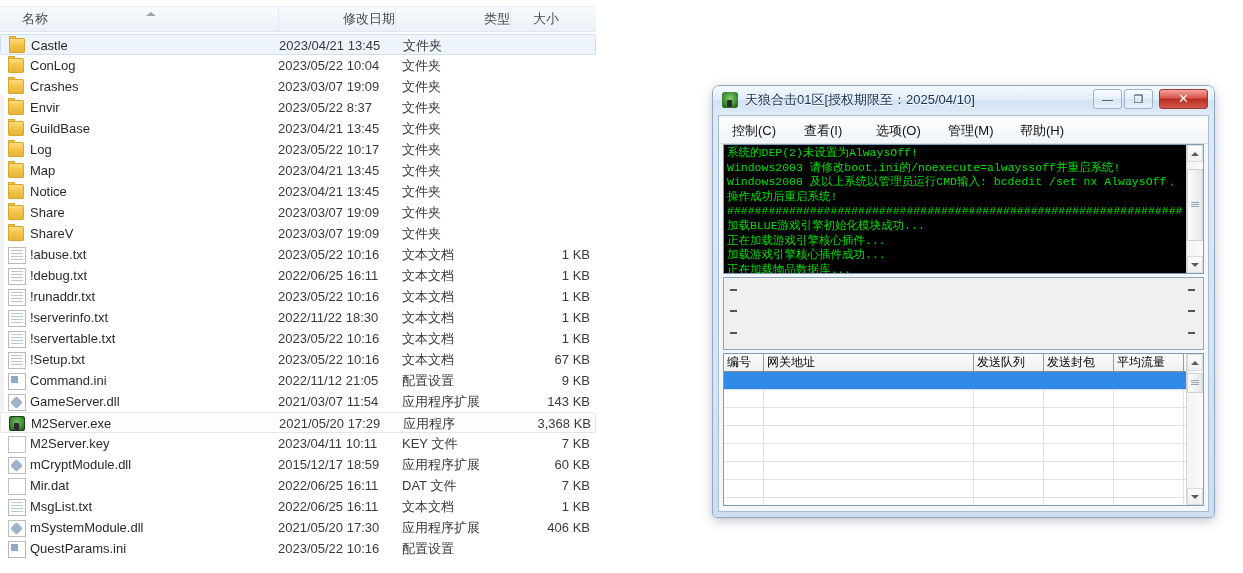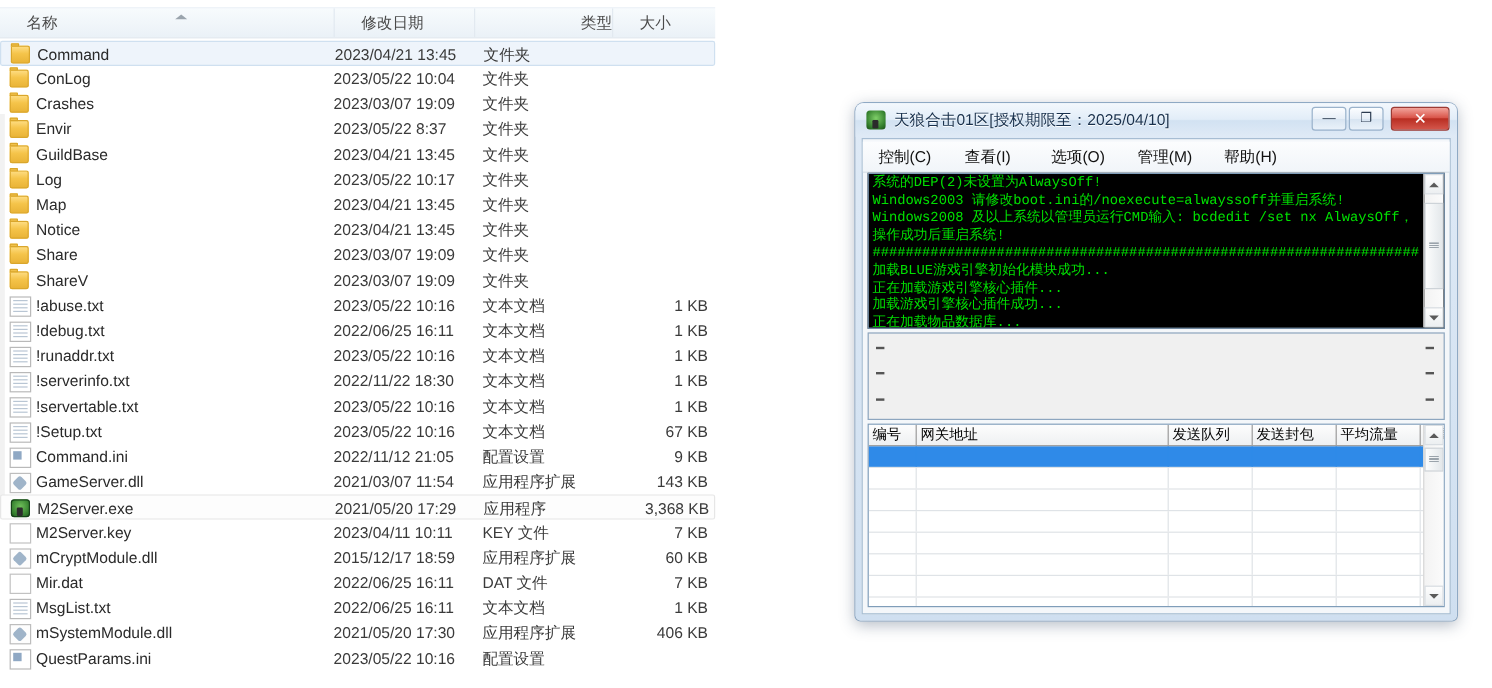--- a/index.html
+++ b/index.html
@@ -22,21 +22,21 @@
 
   #col-head{
     position:absolute;left:0;top:6px;width:596px;height:24px;
     background:linear-gradient(to bottom,#f7fbfd 0%,#f1f6fa 50%,#eaf1f7 100%);
     border-bottom:1px solid #dfe7ee;border-top:1px solid #eaf1f7;
     font-size:13px;color:#4a4a4a;
   }
   #col-head .ch{position:absolute;top:0;height:24px;line-height:24px;padding-left:22px;box-sizing:border-box;}
   #col-head .ch + .ch{border-left:1px solid #e2e9f0;}
   .ch-name{left:0;width:278px;}
-  .ch-date{left:278px;width:117px;}
+  .ch-date{left:278px;width:117px;text-align:right;}
   .ch-type{left:395px;width:115px;text-align:right;}
   .ch-size{left:510px;width:86px;}
   #sort-arrow{position:absolute;left:146px;top:5px;width:0;height:0;
     border-left:5px solid transparent;border-right:5px solid transparent;
     border-bottom:4px solid #9aa4ad;}
 
   #file-list{position:absolute;left:0;top:34px;width:596px;}
   .row{position:relative;height:21px;line-height:21px;font-size:13px;color:#2a2a2a;white-space:nowrap;}
   .row.selected{background:#eef4fb;border:1px solid #cfe0f0;border-radius:2px;box-sizing:border-box;}
   .row.hovered{background:#fdfdfd;border:1px solid #e6e6e6;border-radius:2px;box-sizing:border-box;}
@@ -161,21 +161,21 @@
     <div class="ch ch-name">名称</div>
     <div class="ch ch-date">修改日期</div>
     <div class="ch ch-type">类型</div>
     <div class="ch ch-size">大小</div>
     <div id="sort-arrow"></div>
   </div>
 
   <div id="file-list">
       <div class="row selected">
         <span class="ico ico-folder"></span>
-        <span class="cell c-name">Command</span>
+        <span class="cell c-name">Castle</span>
         <span class="cell c-date">2023/04/21 13:45</span>
         <span class="cell c-type">文件夹</span>
         <span class="cell c-size"></span>
       </div>
       <div class="row">
         <span class="ico ico-folder"></span>
         <span class="cell c-name">ConLog</span>
         <span class="cell c-date">2023/05/22 10:04</span>
         <span class="cell c-type">文件夹</span>
         <span class="cell c-size"></span>

